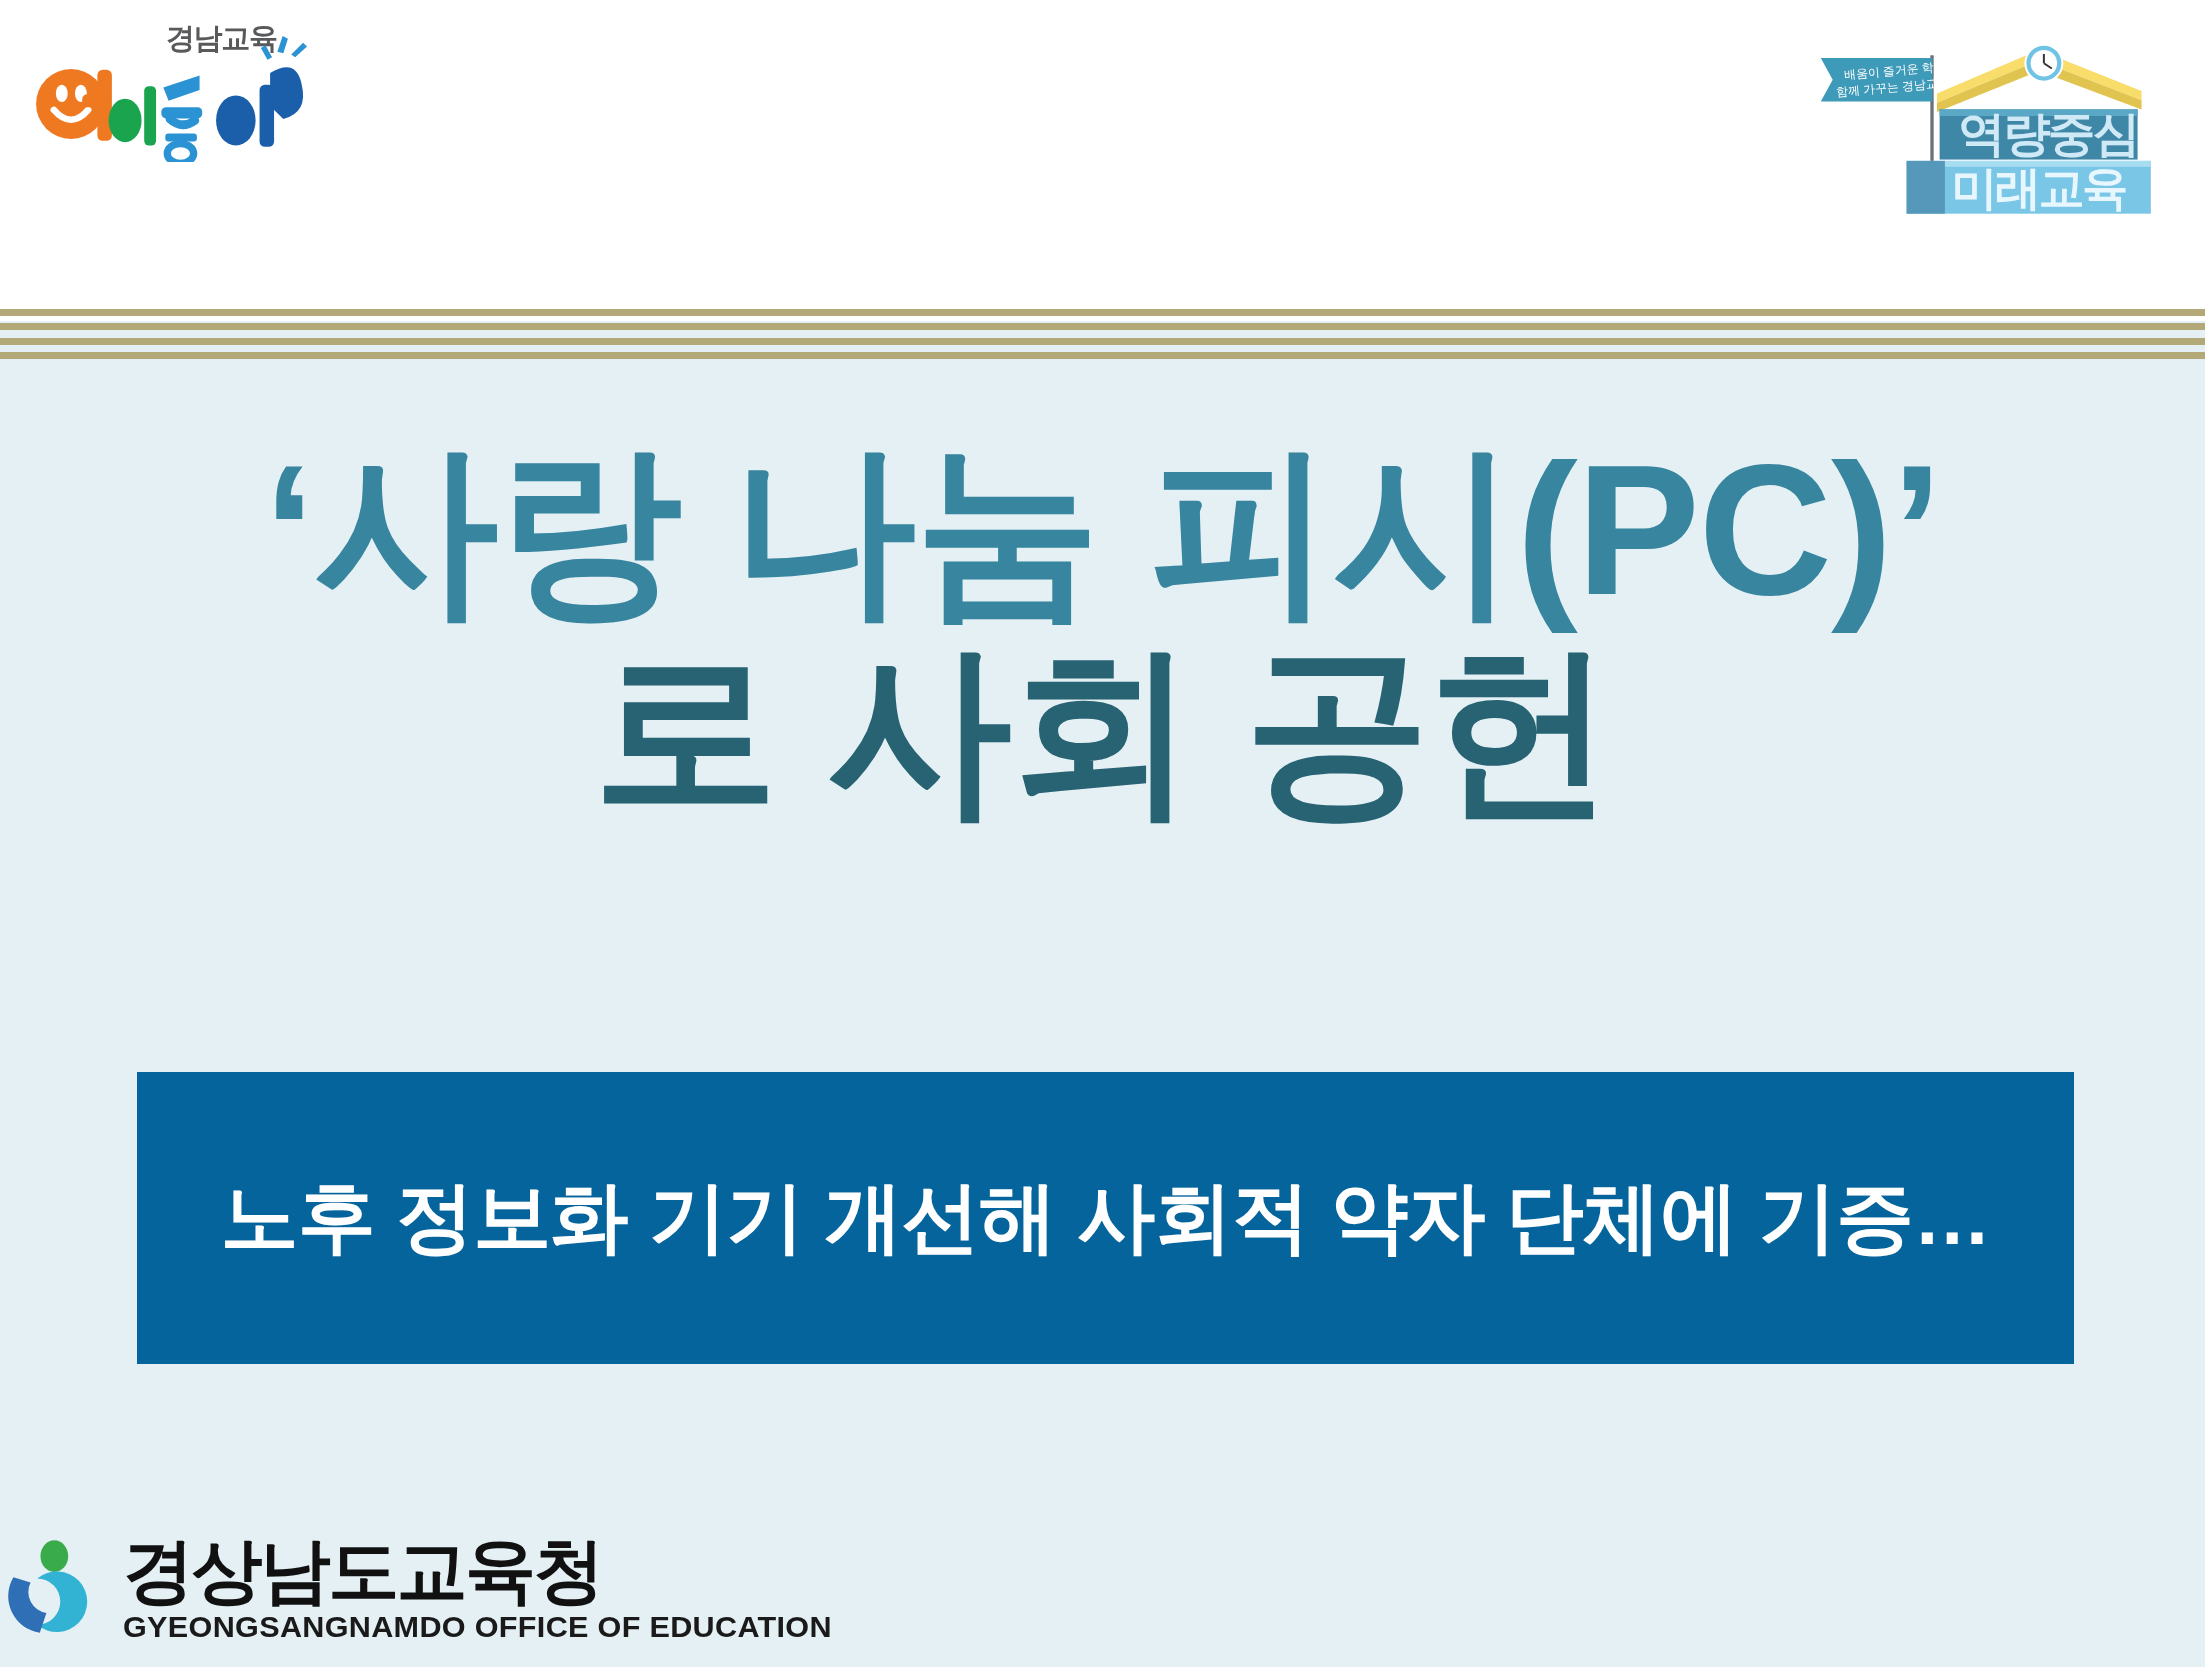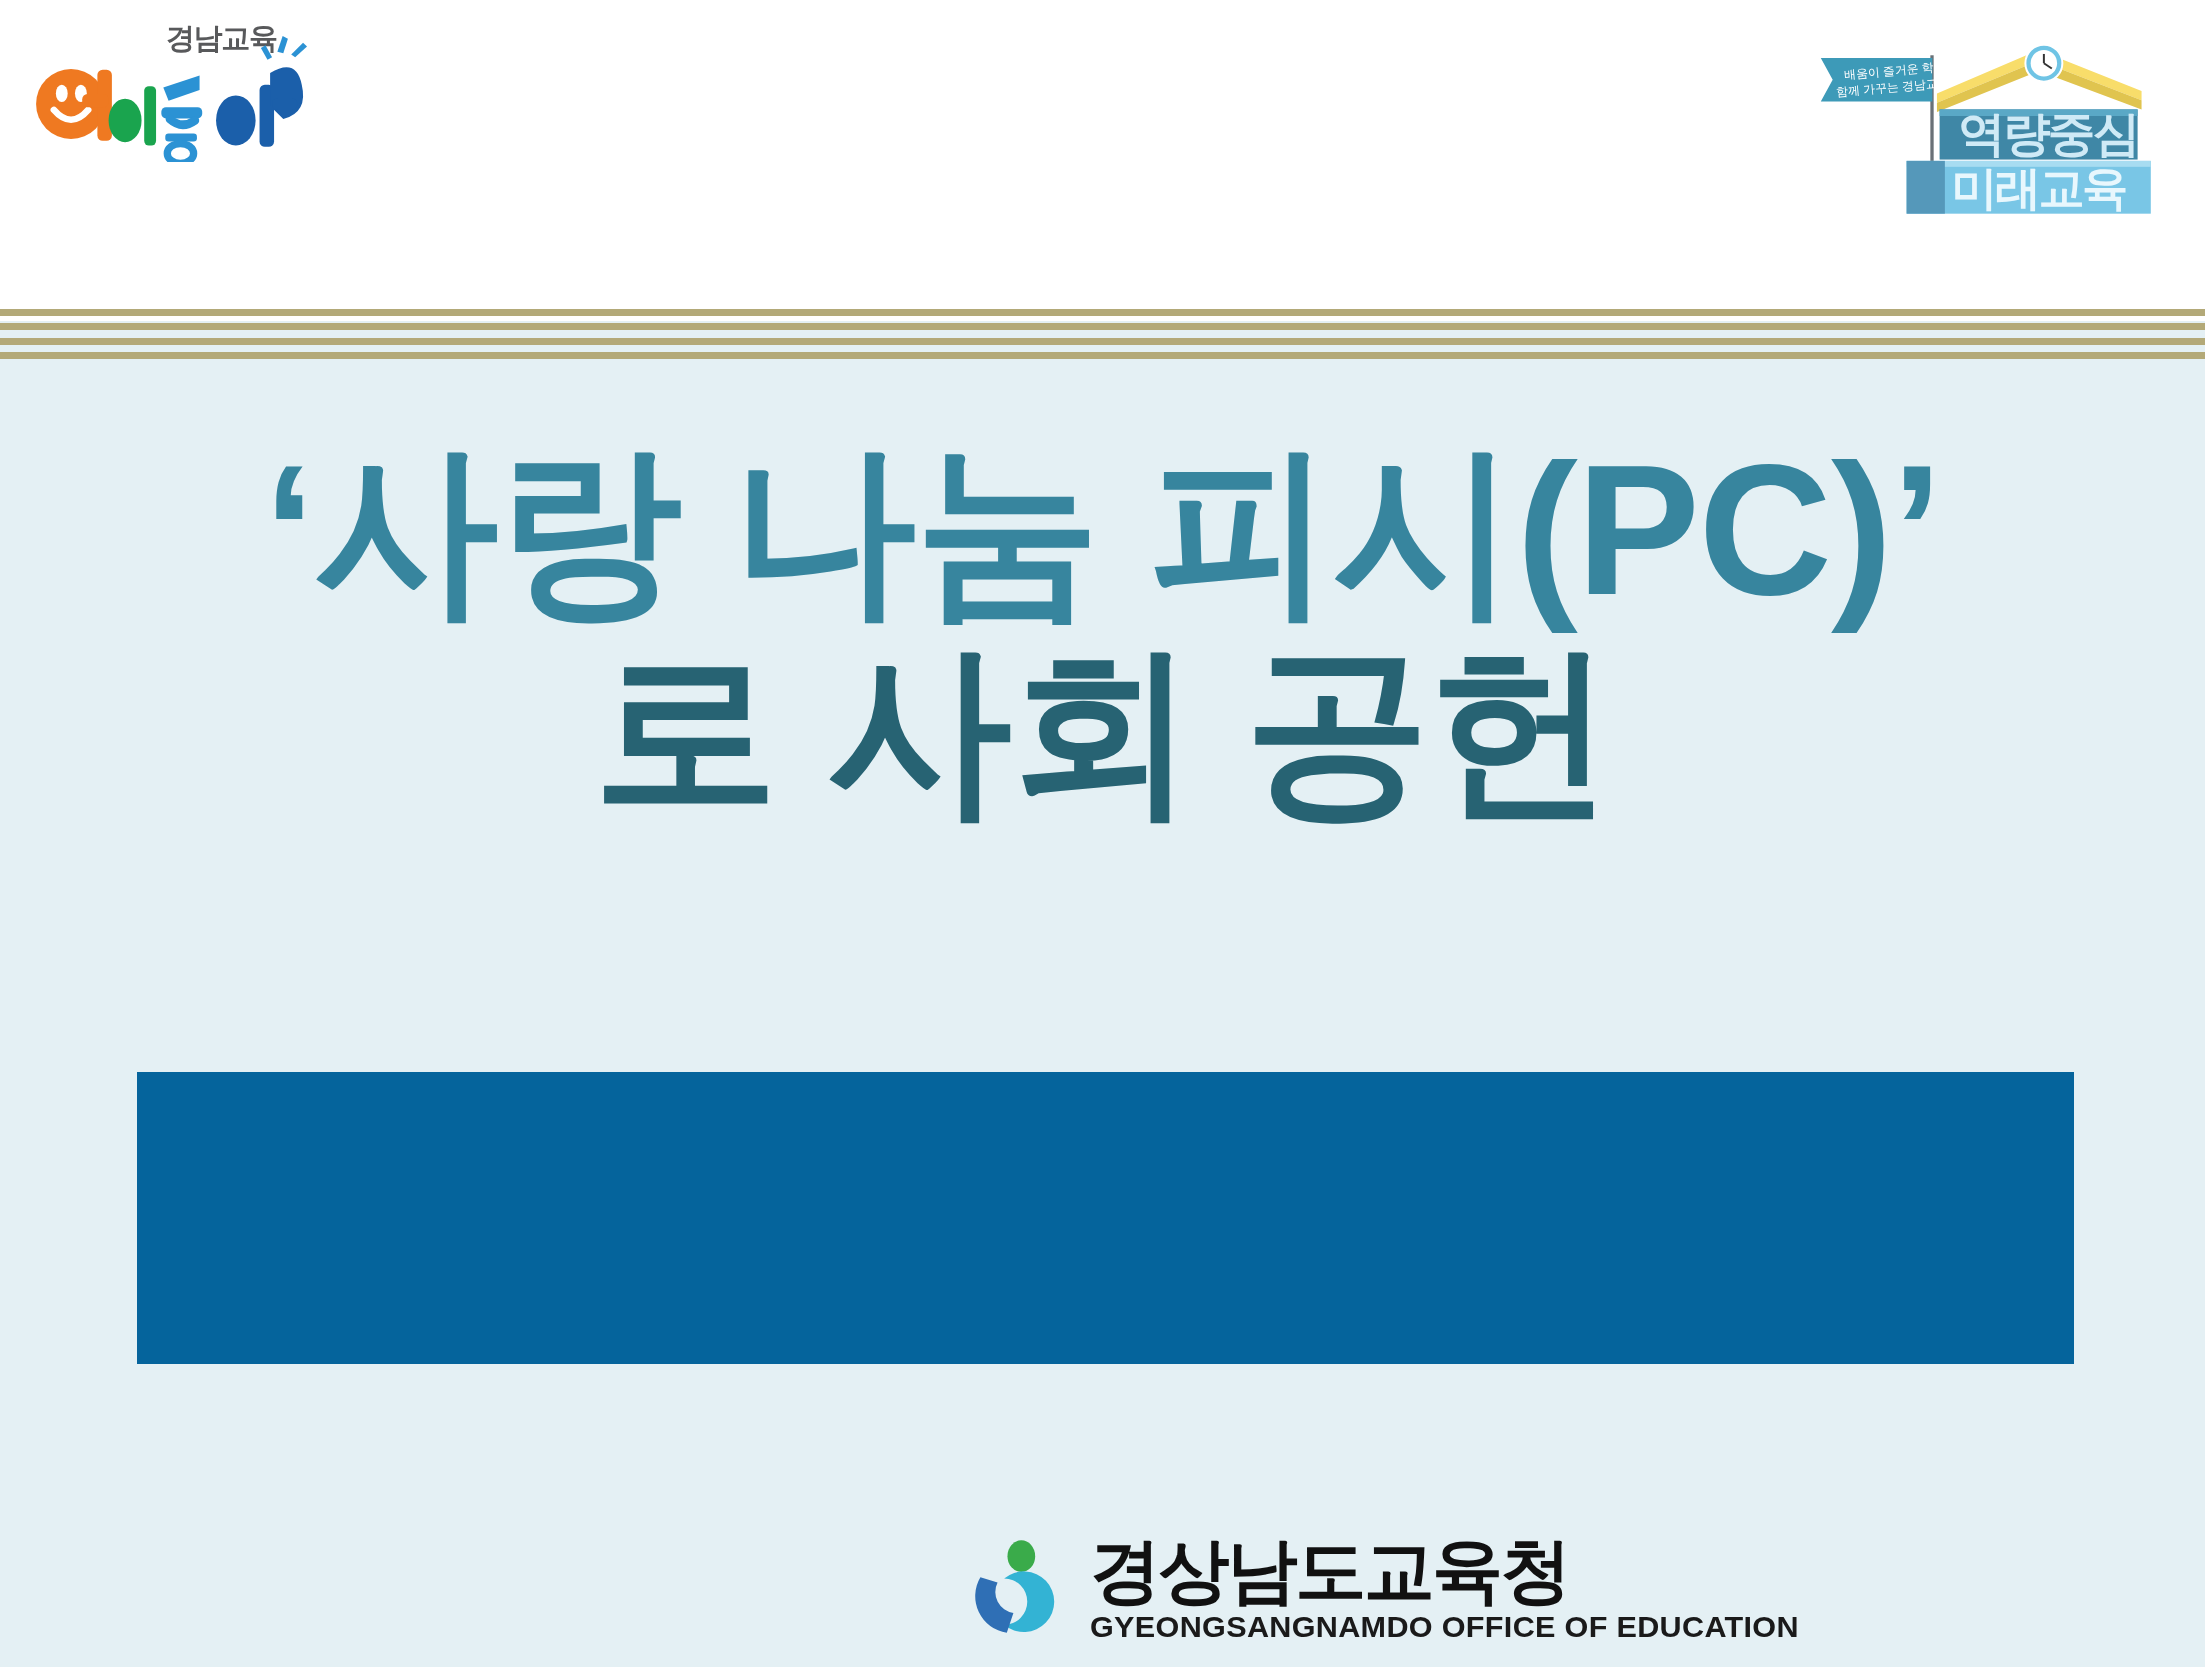--- a/index.html
+++ b/index.html
@@ -90,21 +90,21 @@
     font-weight:bold;
     line-height:1.3;
     text-align:center;
     white-space:nowrap;
     letter-spacing:-0.7px;
   }
 
   
   #footer{
     position:absolute;left:0;bottom:16px;width:1785px;height:125px;
-    display:flex;align-items:center;justify-content:flex-end;
+    display:flex;align-items:center;justify-content:flex-start;
   }
   #footer-logo{display:flex;align-items:center;gap:17px;}
   #footer-mark{width:106px;height:99px;flex:0 0 auto;}
   #footer-text{display:flex;flex-direction:column;align-items:flex-start;}
   #footer-ko{
     font-size:71px;font-weight:bold;color:#111111;
     letter-spacing:-2.6px;line-height:1.0;white-space:nowrap;
   }
   #footer-en{
     font-size:30px;font-weight:bold;color:#1a1a1a;
@@ -187,20 +187,21 @@
 </div>
 
 <div id="stage">
 
   <div id="headline">
     <span class="l1">‘사랑 나눔 피시(PC)’</span>
     <span class="l2">로 사회 공헌</span>
   </div>
 
   <div id="banner">
+    <div class="bl">노후 정보화 기기 개선해 사회적 약자 단체에 기증…</div>
   </div>
 
   <div id="footer">
     <div id="footer-logo">
       <svg id="footer-mark" viewBox="0 0 160 150" xmlns="http://www.w3.org/2000/svg" aria-hidden="true">
         <ellipse cx="82" cy="26" rx="21" ry="24" fill="#3aab4a"></ellipse>
         <path d="M56 60 A46 46 0 1 1 56 130 A34 34 0 1 0 56 60 Z" fill="#33b3d4"></path>
         <path d="M20 58 A56 56 0 0 0 60 142 L70 112 A32 32 0 0 1 46 66 Z" fill="#2f6fb5"></path>
         <path d="M58 70 L96 70 L66 104 L104 104 L104 124 L44 124 L74 90 L58 90 Z" fill="#ffffff" opacity="0"></path>
       </svg>

